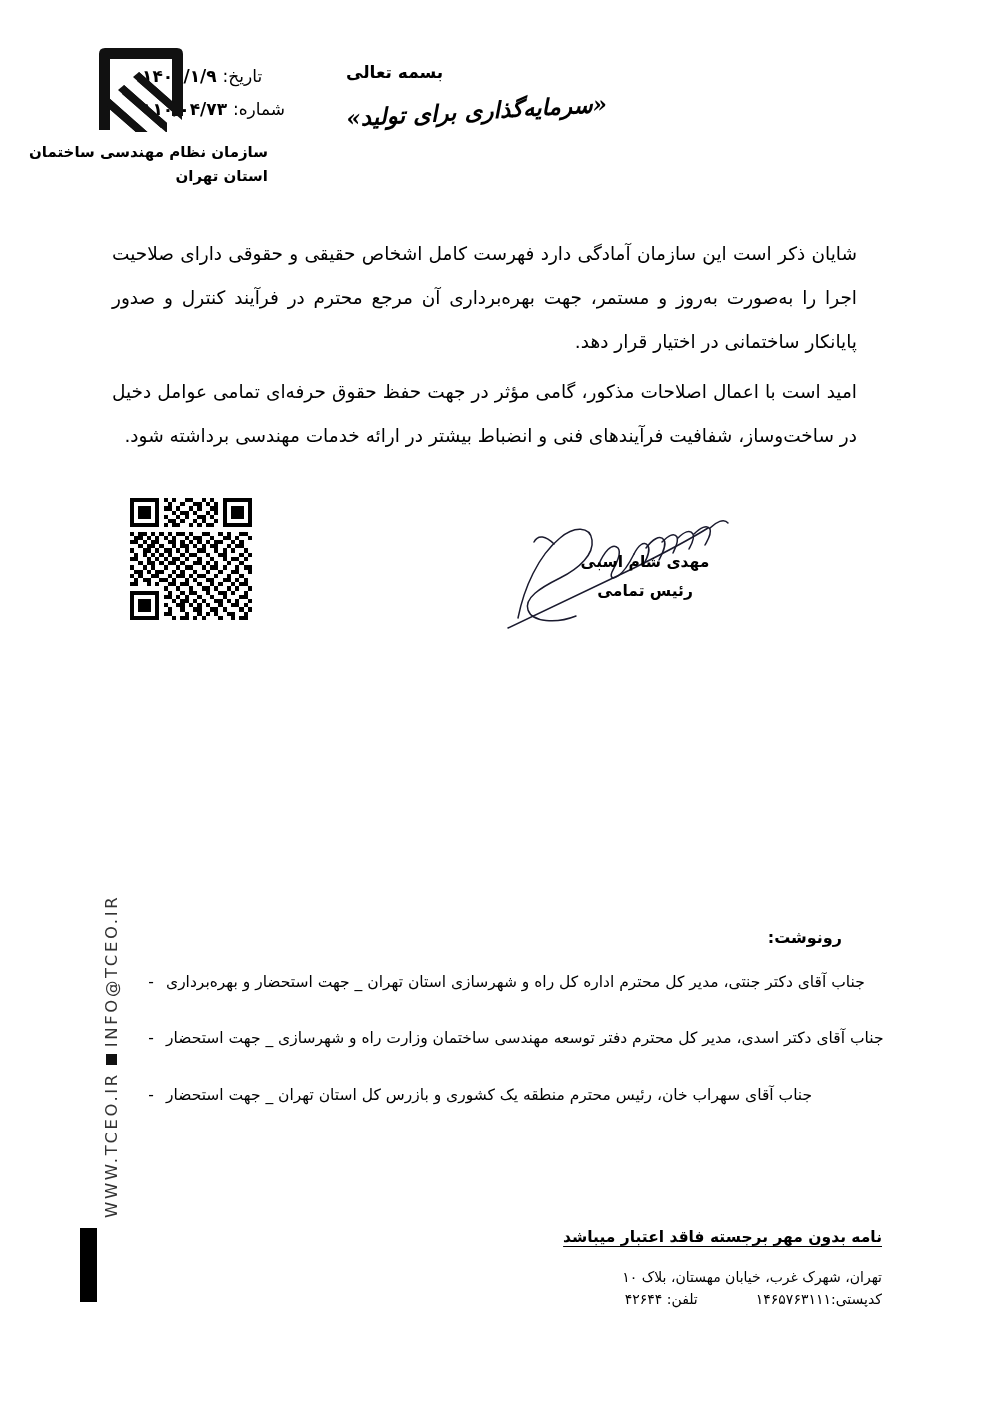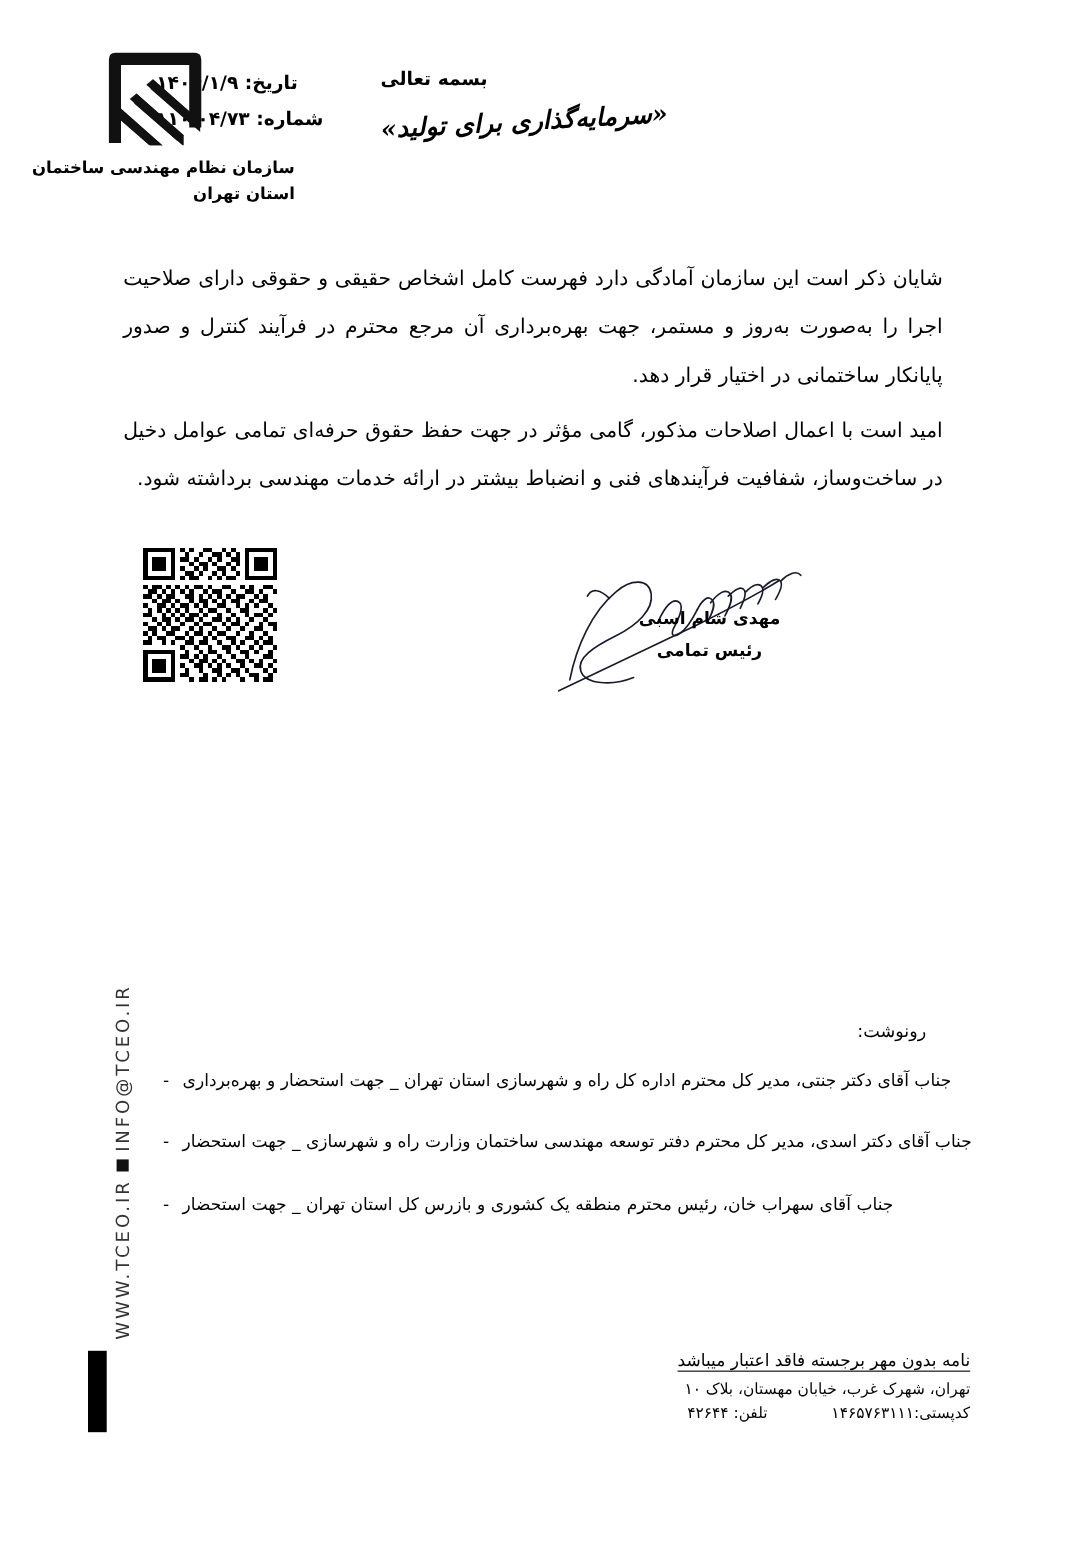--- a/index.html
+++ b/index.html
@@ -34,21 +34,21 @@
     text-align: left;
     direction: rtl;
     font-size: 17px;
     font-weight: 700;
     line-height: 1.95;
   }
   .meta-row {
     white-space: nowrap;
     letter-spacing: 0.2px;
   }
-  .meta-label { font-weight: 700; }
+  .meta-label { font-weight: 400; }
   .meta-value { font-weight: 700; }
 
   .besmeh-block {
     position: absolute;
     left: 0; right: 0;
     top: 18px;
     width: 300px;
     margin: 0 auto;
     text-align: left;
   }
@@ -168,21 +168,21 @@
   
   .cc-block {
     position: absolute;
     top: 928px;
     right: 150px;
     width: 706px;
     direction: rtl;
   }
   .cc-title {
     font-size: 16px;
-    font-weight: 400;
+    font-weight: 700;
     text-align: right;
     margin-bottom: 22px;
   }
   .cc-item {
     display: flex;
     flex-direction: row;
     align-items: flex-start;
     justify-content: flex-end;
     font-size: 15.5px;
     line-height: 1.7;
@@ -204,25 +204,25 @@
   .footer {
     position: absolute;
     right: 110px;
     top: 1228px;
     width: 300px;
     direction: rtl;
     text-align: right;
   }
   .footer-notice {
     font-size: 15.5px;
-    font-weight: 400;
+    font-weight: 700;
     text-decoration: underline;
     text-underline-offset: 4px;
     white-space: nowrap;
-    margin-bottom: 9px;
+    margin-bottom: 23px;
   }
   .footer-address {
     font-size: 14px;
     white-space: nowrap;
     margin-bottom: 6px;
   }
   .footer-contact {
     font-size: 14px;
     white-space: nowrap;
     display: flex;

